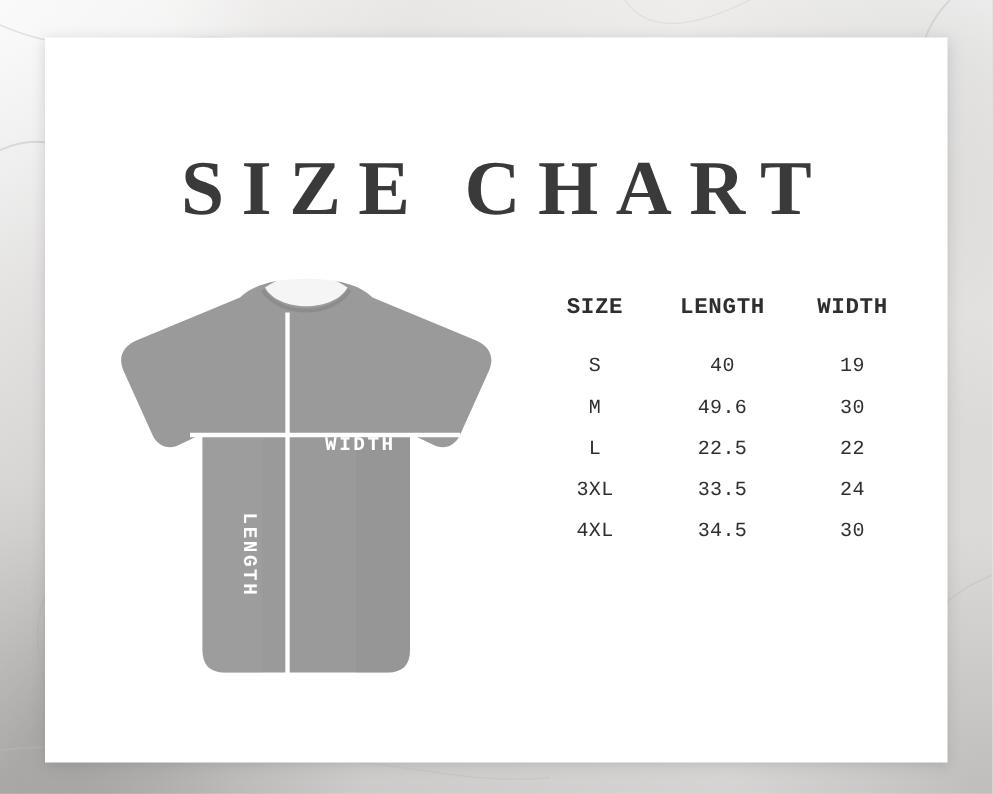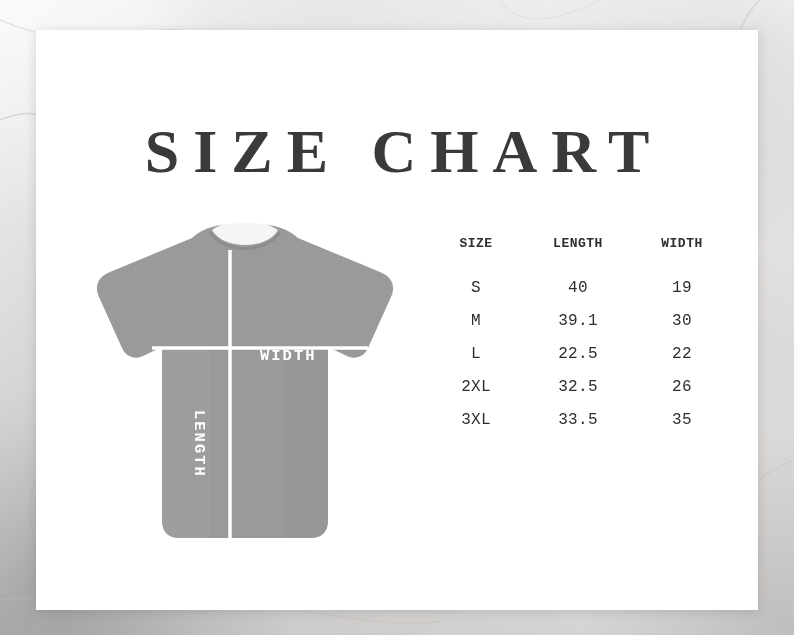--- a/index.html
+++ b/index.html
@@ -100,21 +100,21 @@
     top: 205px;
     width: 320px;
   }
   table {
     border-collapse: collapse;
     width: 300px;
     table-layout: fixed;
   }
   thead th {
     font-family: "Liberation Mono", monospace;
-    font-size: 13px;
+    font-size: 18px;
     font-weight: 700;
     color: #2e2e2e;
     letter-spacing: 0.5px;
     padding-bottom: 20px;
     text-align: center;
   }
   tbody td {
     font-family: "Liberation Mono", monospace;
     font-size: 16px;
     color: #2e2e2e;
@@ -195,35 +195,35 @@
         </tr>
       </thead>
       <tbody>
         <tr>
           <td>S</td>
           <td>40</td>
           <td>19</td>
         </tr>
         <tr>
           <td>M</td>
-          <td>39.1</td>
+          <td>49.6</td>
           <td>30</td>
         </tr>
         <tr>
           <td>L</td>
           <td>22.5</td>
           <td>22</td>
         </tr>
         <tr>
-          <td>2XL</td>
-          <td>32.5</td>
-          <td>26</td>
-        </tr>
-        <tr>
           <td>3XL</td>
           <td>33.5</td>
-          <td>35</td>
+          <td>24</td>
+        </tr>
+        <tr>
+          <td>4XL</td>
+          <td>34.5</td>
+          <td>30</td>
         </tr>
       </tbody>
     </table>
   </div>
 
 </div>
 
 </body></html>

